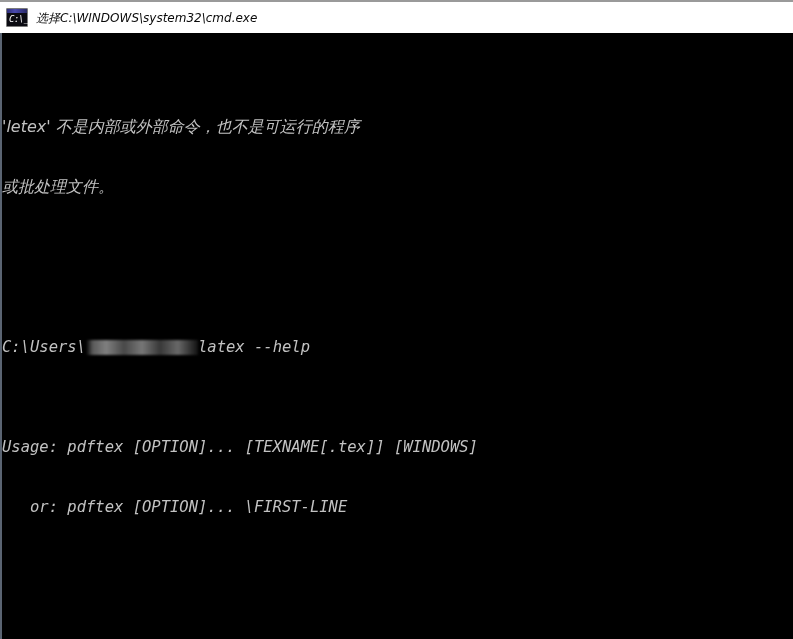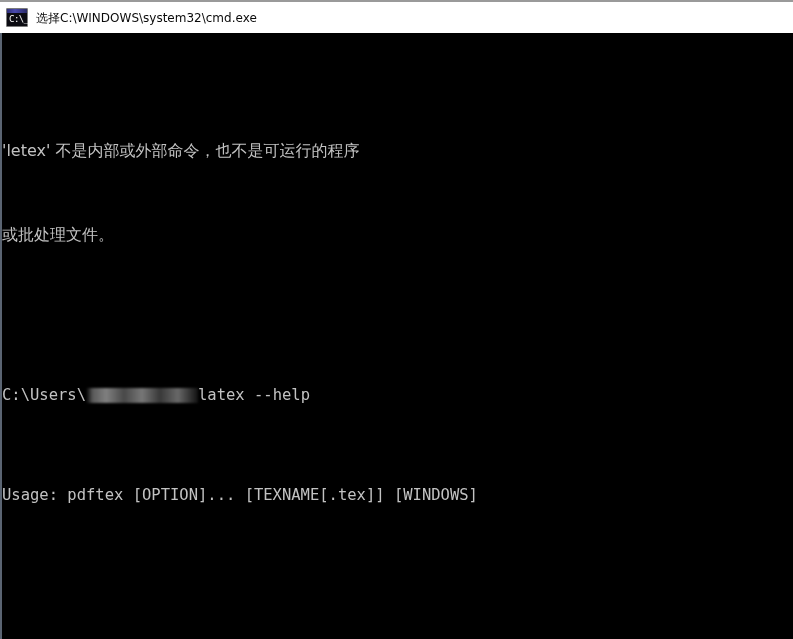--- a/index.html
+++ b/index.html
@@ -13,20 +13,21 @@
     overflow: hidden;
     font-family: "DejaVu Sans Mono", monospace;
   }
 
   #window {
     position: relative;
     width: 793px;
     height: 639px;
     background: #3b82f6;
     overflow: hidden;
+    font-style: italic;
   }
 
   
   #titlebar {
     position: absolute;
     top: 0; left: 0;
     width: 793px;
     height: 33px;
     background: #ffffff;
     border-top: 2px solid #9a9a9a;
@@ -103,21 +104,20 @@
     letter-spacing: 0px;
   }
   .line {
     height: 20px;
     white-space: pre;
     position: relative;
   }
   .cjk {
     font-family: "DejaVu Sans", sans-serif;
     font-size: 16px;
-    margin-top: 24px;
   }
 
   
   .redacted {
     display: inline-block;
     width: 112px;
     height: 15px;
     vertical-align: -3px;
     background:
       linear-gradient(to right,
@@ -153,20 +153,21 @@
       
       <div class="line cjk">'letex' 不是内部或外部命令，也不是可运行的程序</div>
       <div class="line cjk">或批处理文件。</div>
       <div class="line"> </div>
 
       
       <div class="line"><span>C:\Users\</span><span class="redacted"></span><span>latex --help</span></div>
 
       
       <div class="line">Usage: pdftex [OPTION]... [TEXNAME[.tex]] [WINDOWS]</div>
+      <div class="line">   or: pdftex [OPTION]... \FIRST-LINE</div>
 
       
       
       
       
       
       
 
       
 

